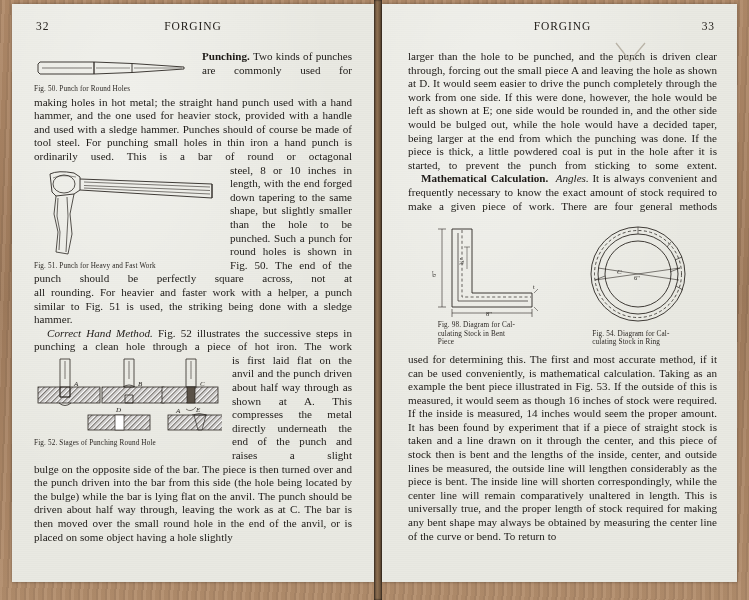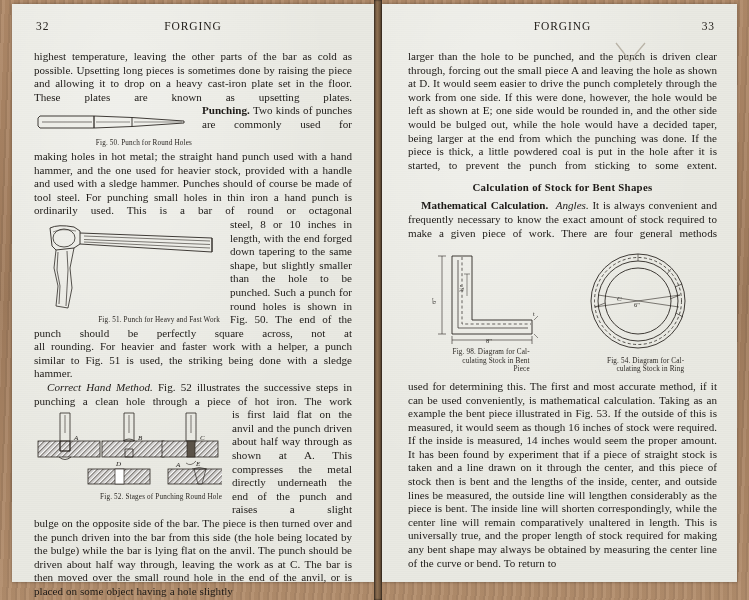--- a/index.html
+++ b/index.html
@@ -60,21 +60,21 @@
   .runin{font-weight:bold;}
   .ital{font-style:italic;}
   .subhead{
     text-align:center;font-weight:bold;font-size:10.8px;
     letter-spacing:.3px;margin:9px 0 6px;color:#1d1a17;
   }
 
   
   .figwrap{float:left;margin:4px 10px 2px 0;}
   .figcap{
-    text-align:right;font-size:7.2px;color:#2a2622;
+    text-align:left;font-size:7.2px;color:#2a2622;
     letter-spacing:.15px;line-height:8.6px;margin-top:2px;
   }
   .clear{clear:both;}
   .fig-row{display:flex;justify-content:space-around;align-items:flex-end;margin:8px 0 0;}
   .fig-col{display:flex;flex-direction:column;align-items:center;}
   .fig-col .figcap{width:92px;}
 
   svg{display:block;}
   .ink{stroke:#2b2722;fill:none;}
   .lbl{font-family:"Liberation Serif",serif;font-size:7px;fill:#1d1a17;font-style:italic;}
@@ -88,21 +88,20 @@
 <div class="spread">
 
   <div class="page" id="page-left">
     <div class="inner">
 
       <div class="runhead">
         <span class="folio">32</span>
         <span class="title">FORGING</span>
       </div>
 
-      <p class="body">highest temperature, leaving the other parts of the bar as cold as possible.  Upsetting long pieces is sometimes done by raising the piece and allowing it to drop on a heavy cast-iron plate set in the floor.  These plates are known as upsetting plates.</p>
 
       <div class="figwrap" style="margin-top:5px;width:158px;">
         <svg width="158" height="28" viewBox="0 0 158 28">
 
           <path class="ink" stroke-width="0.9" d="M4,9 L6,7 L60,7 L60,19 L6,19 L4,17 Z"></path>
           <path class="ink" stroke-width="0.9" d="M60,7 L98,8.5 L98,17.5 L60,19"></path>
           <path class="ink" stroke-width="0.9" d="M98,8.5 L150,12 L150,14 L98,17.5"></path>
           <line class="ink" stroke-width="0.6" x1="8" y1="13" x2="58" y2="13"></line>
           <line class="ink" stroke-width="0.5" x1="62" y1="13" x2="96" y2="13"></line>
           <line class="ink" stroke-width="0.5" x1="100" y1="13" x2="148" y2="13"></line>
@@ -220,21 +219,20 @@
         <path d="M2,1 L16,19 L31,1" fill="none" stroke="#b9b3a6" stroke-width="1.3"></path>
       </svg>
 
       <div class="runhead">
         <span class="folio">33</span>
         <span class="title">FORGING</span>
       </div>
 
       <p class="body">larger than the hole to be punched, and the punch is driven clear through, forcing out the small piece A and leaving the hole as shown at D. It would seem easier to drive the punch completely through the work from one side.  If this were done, however, the hole would be left as shown at E; one side would be rounded in, and the other side would be bulged out, while the hole would have a decided taper, being larger at the end from which the punching was done.  If the piece is thick, a little powdered coal is put in the hole after it is started, to prevent the punch from sticking to some extent.</p>
 
-      <div class="subhead">Calculation of Stock for Bent Shapes</div>
 
       <p class="body indent">
         <span class="runin">Mathematical Calculation.</span><span>&nbsp;&nbsp;</span><span class="ital">Angles.</span><span>  It is always convenient and frequently necessary to know the exact amount of stock required to make a given piece of work.  There are four general methods</span>
       </p>
 
       <div class="fig-row">
 
         <div class="fig-col">
           <svg width="112" height="98" viewBox="0 0 112 98">
 

